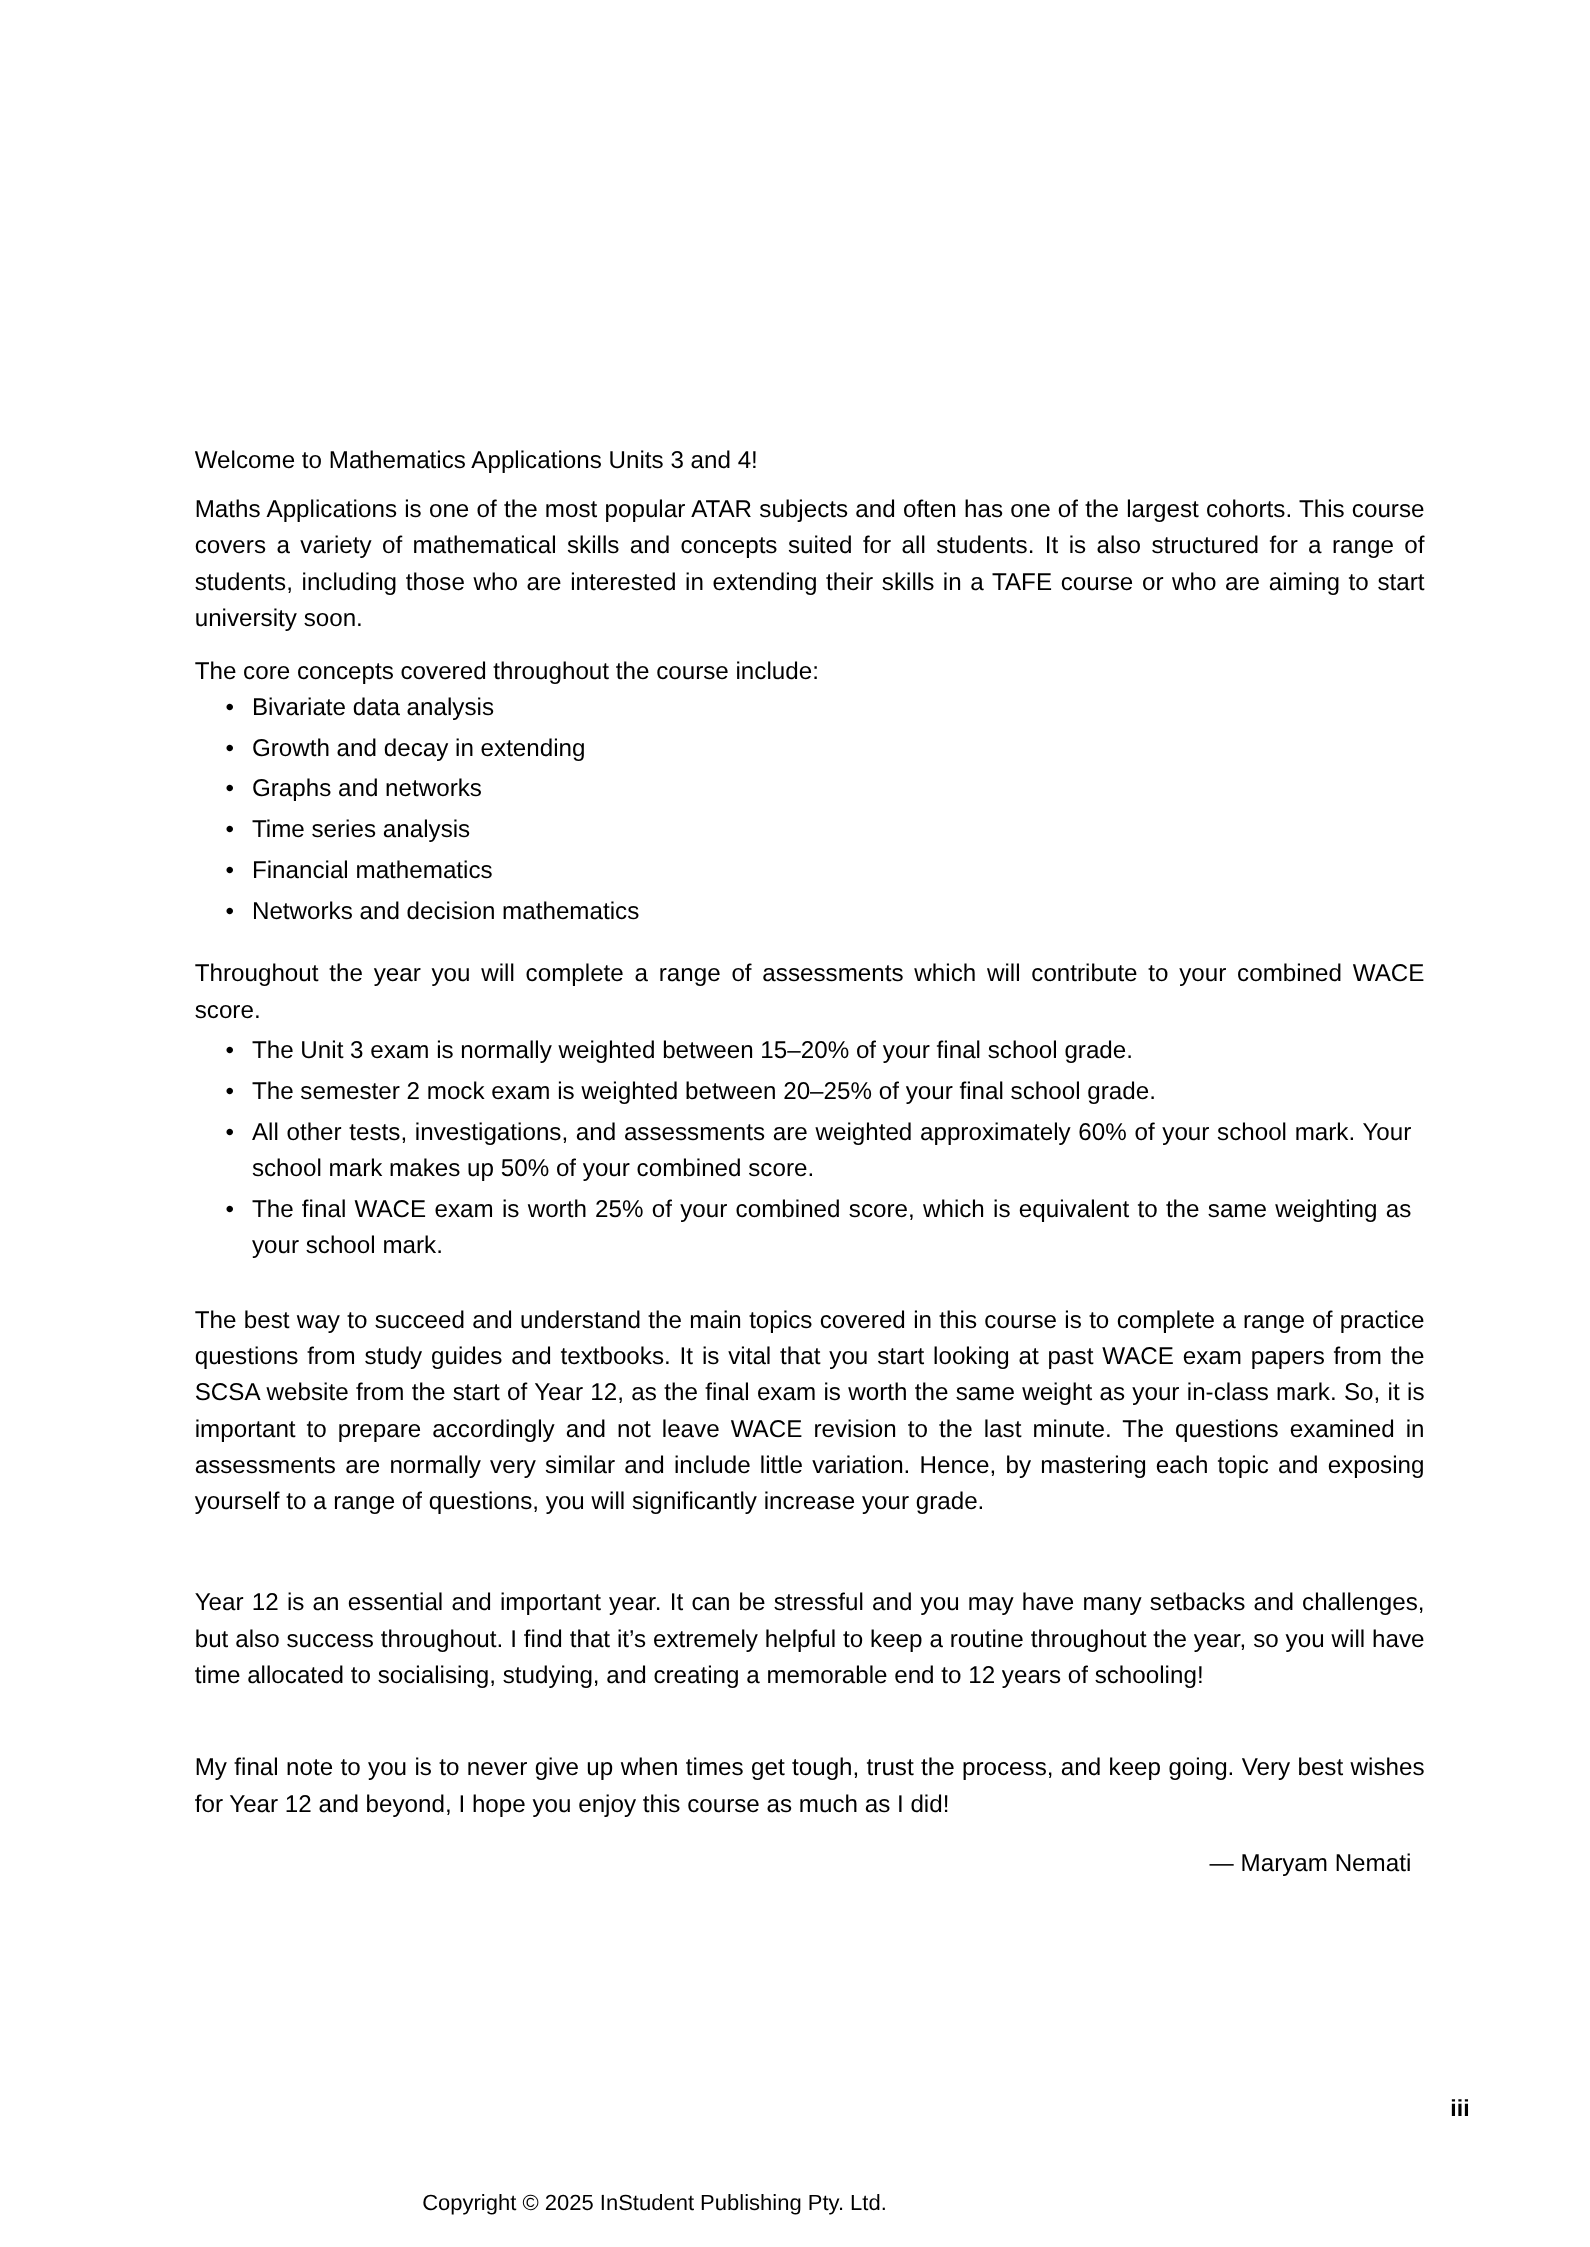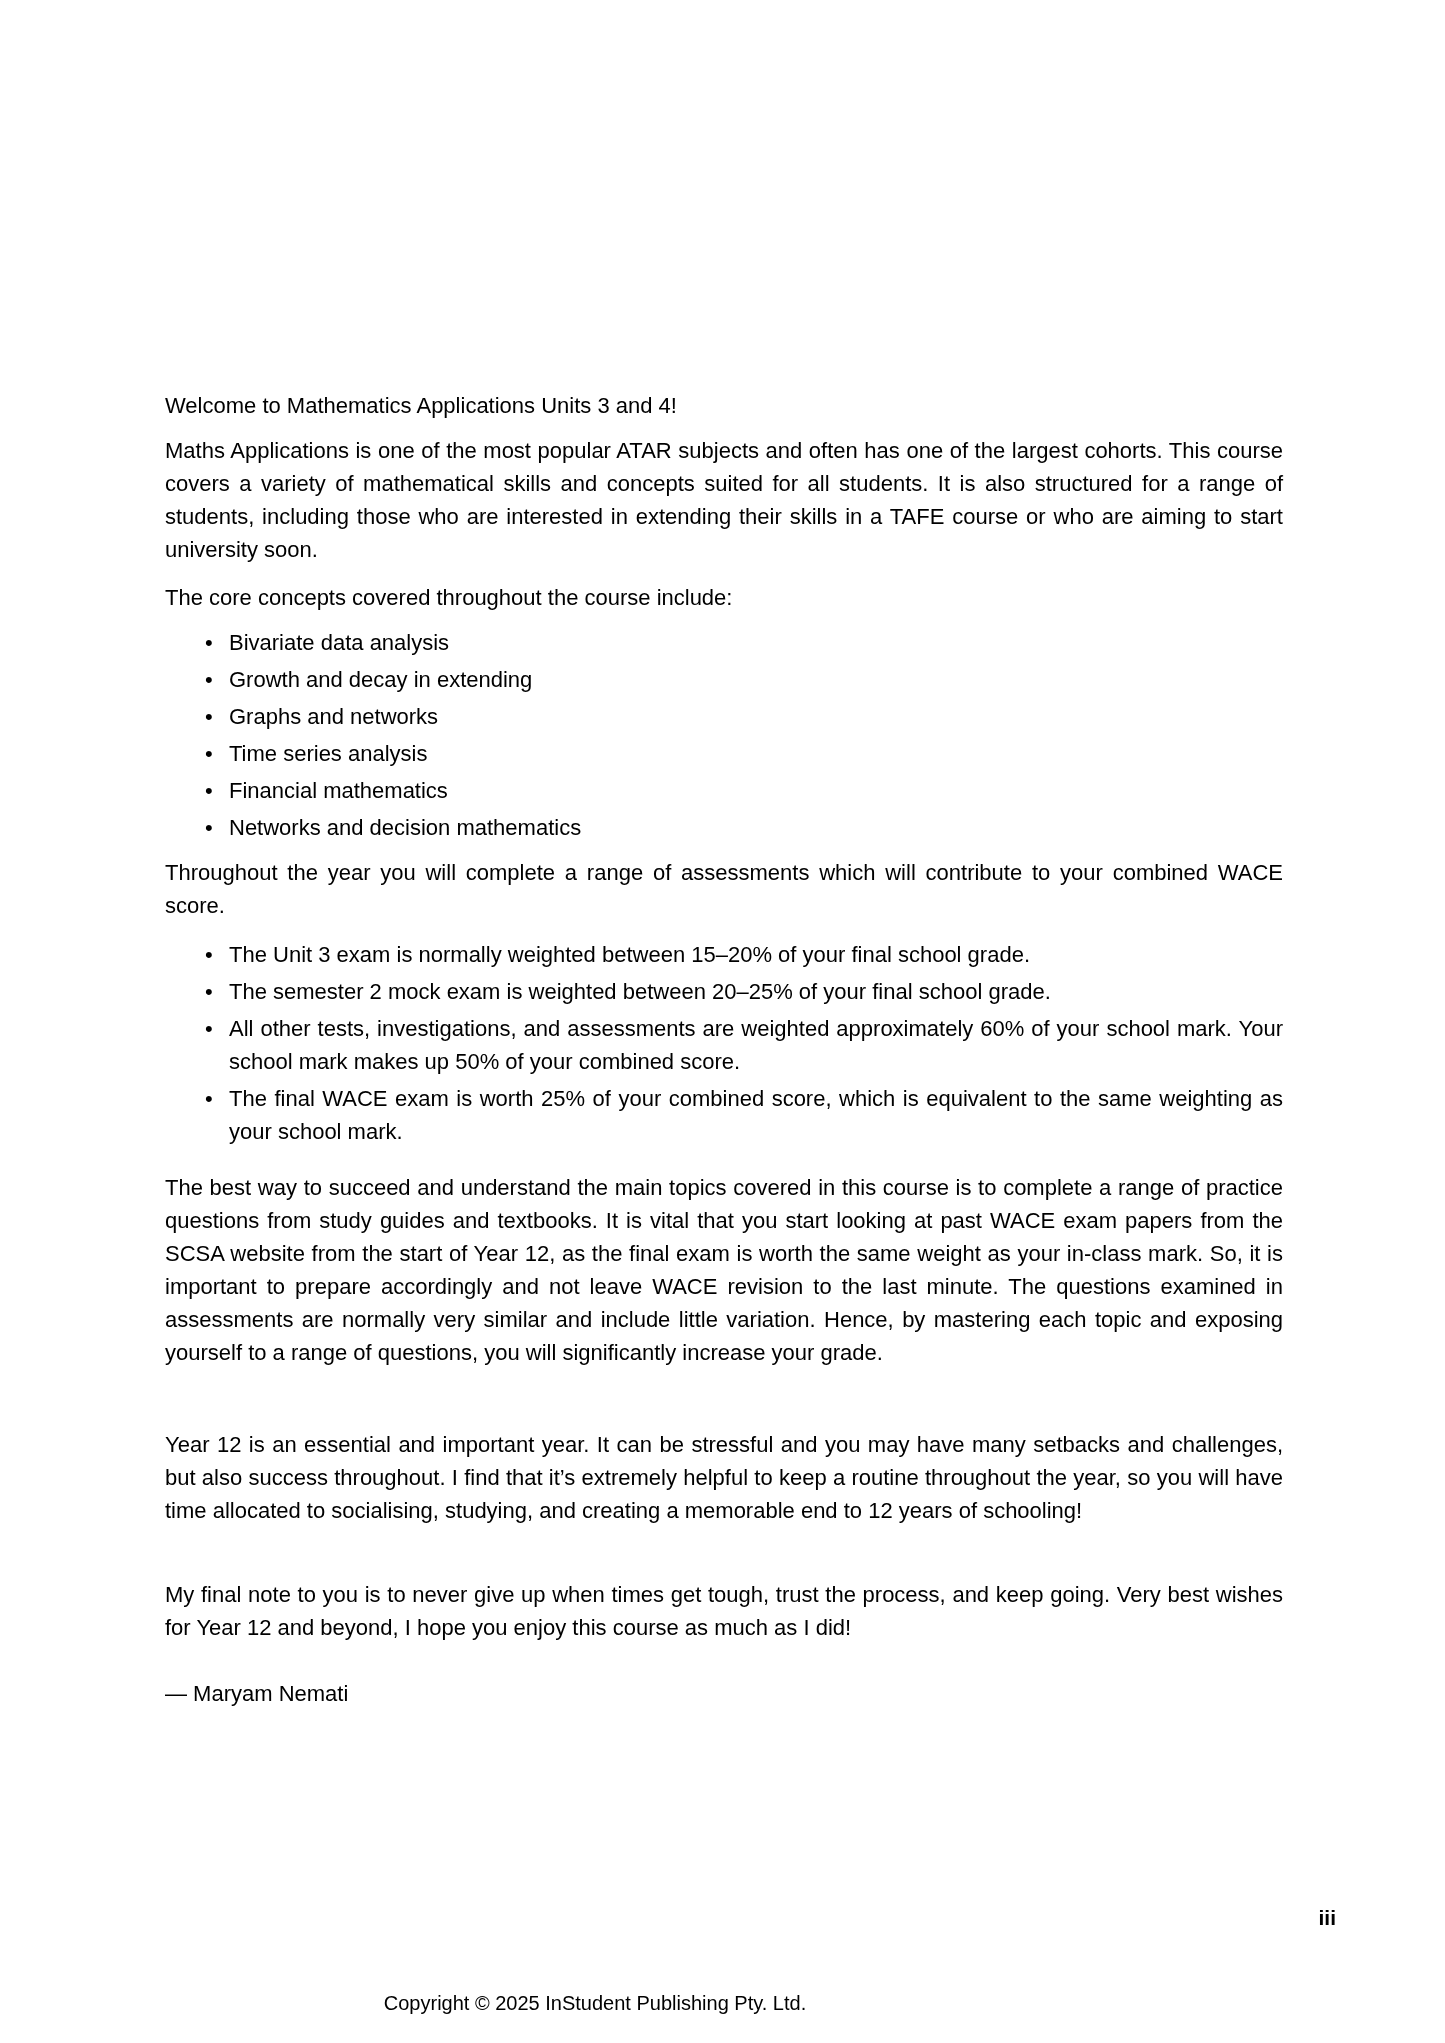--- a/index.html
+++ b/index.html
@@ -26,21 +26,21 @@
     margin: 0;
     font-size: 63px;
     line-height: 63px;
     font-weight: bold;
     letter-spacing: -1px;
   }
   .body-block {
     position: absolute;
     left: 165px;
     width: 1118px;
-    margin: 0;
+    margin: 12px;
     font-size: 22px;
     line-height: 33px;
     text-align: justify;
     text-justify: inter-word;
   }
   .single-line {
     text-align: left;
   }
   .welcome   { top: 389px; }
   .p-overview{ top: 434px; }
@@ -50,20 +50,21 @@
   .p-year12  { top: 1428px; }
   .p-final   { top: 1578px; }
   .signature {
     position: absolute;
     left: 165px;
     width: 1118px;
     top: 1677px;
     margin: 0;
     font-size: 22px;
     line-height: 33px;
+    text-align: right;
   }
   ul.bullet-list {
     position: absolute;
     left: 165px;
     width: 1118px;
     margin: 0;
     padding: 0;
     list-style: none;
   }
   .list-core   { top: 626px; }

